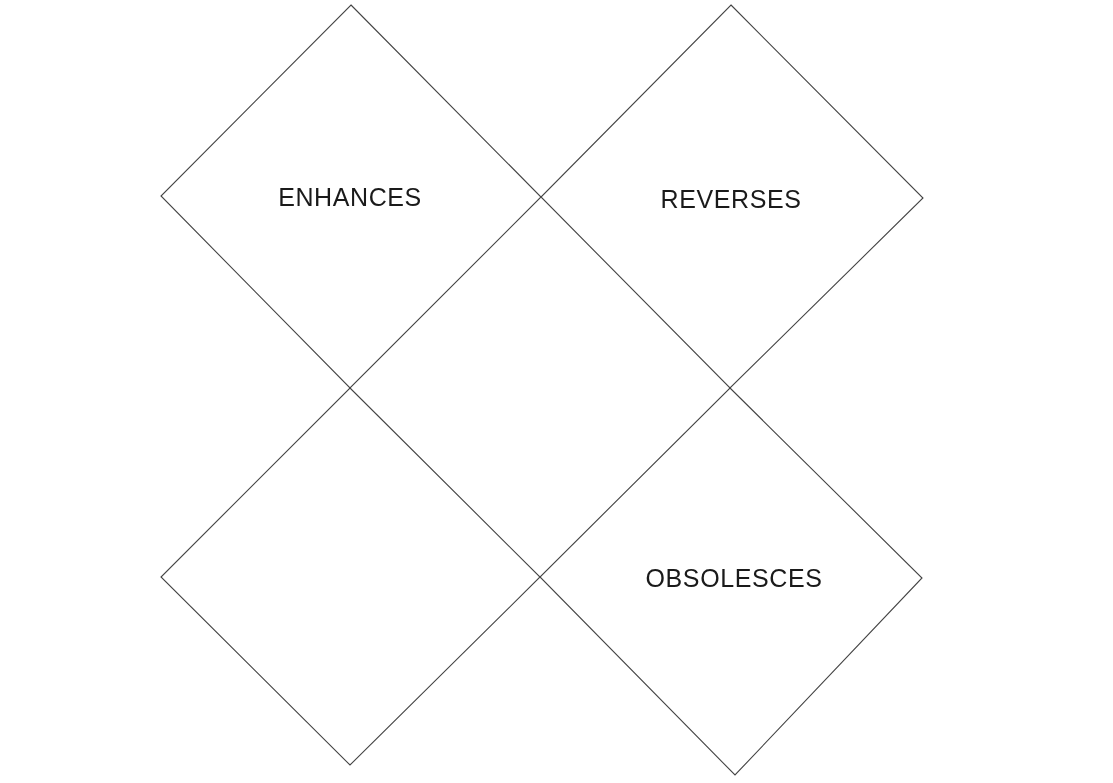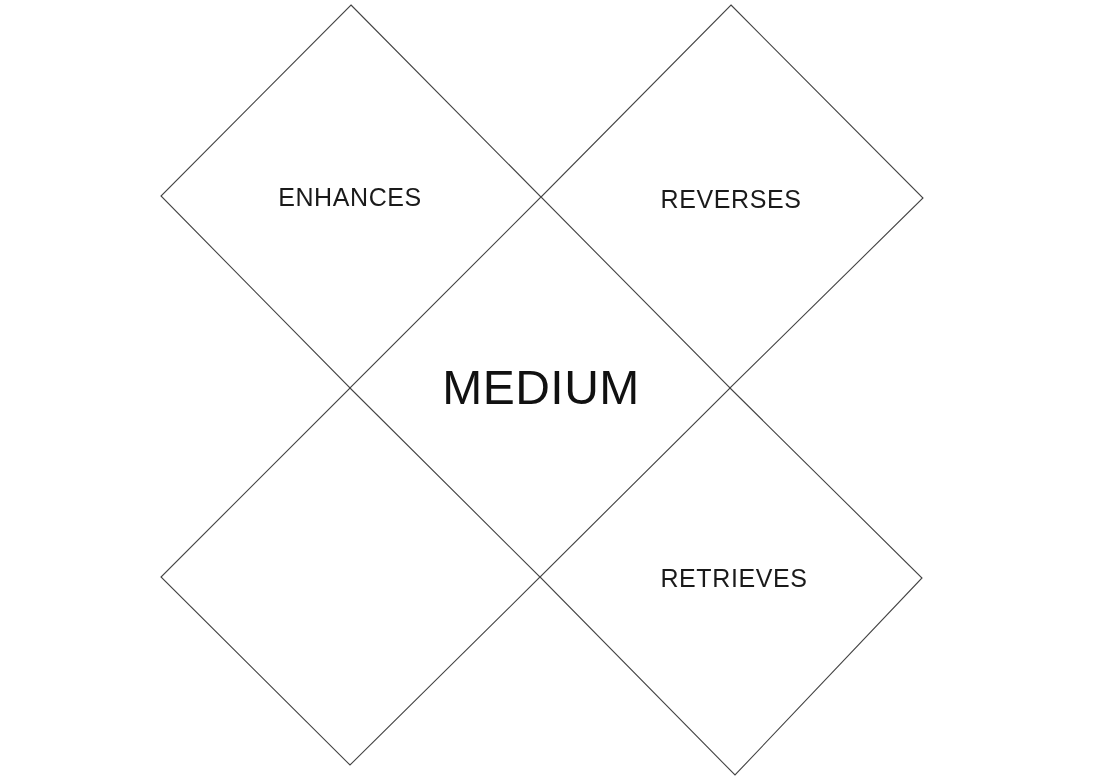--- a/index.html
+++ b/index.html
@@ -65,17 +65,16 @@
     <polygon fill="none" stroke="#444444" stroke-width="1.1" vector-effect="non-scaling-stroke" points="731,5 923,198 730,388 541,197"></polygon>
     <polygon fill="none" stroke="#444444" stroke-width="1.1" vector-effect="non-scaling-stroke" points="350,388 540,577 350,765 161,577"></polygon>
     <polygon fill="none" stroke="#444444" stroke-width="1.1" vector-effect="non-scaling-stroke" points="730,388 922,578 735,775 540,577"></polygon>
   </svg>
 
   <div class="quadrant-label" id="label-reverses" style="left: 731px; top: 199px;">REVERSES</div>
 
   <div class="quadrant-label" id="label-enhances" style="left: 350px; top: 197px;">ENHANCES</div>
 
 
-  <div class="quadrant-label" id="label-obsolesces" style="left: 734px; top: 578px;">RETRIEVES</div>
+  <div class="quadrant-label" id="label-obsolesces" style="left: 734px; top: 578px;">OBSOLESCES</div>
 
-  <div class="center-label" id="label-medium" style="left: 541px; top: 388px; font-size: 48px;">MEDIUM</div>
 
 </div>
 
 </body></html>

